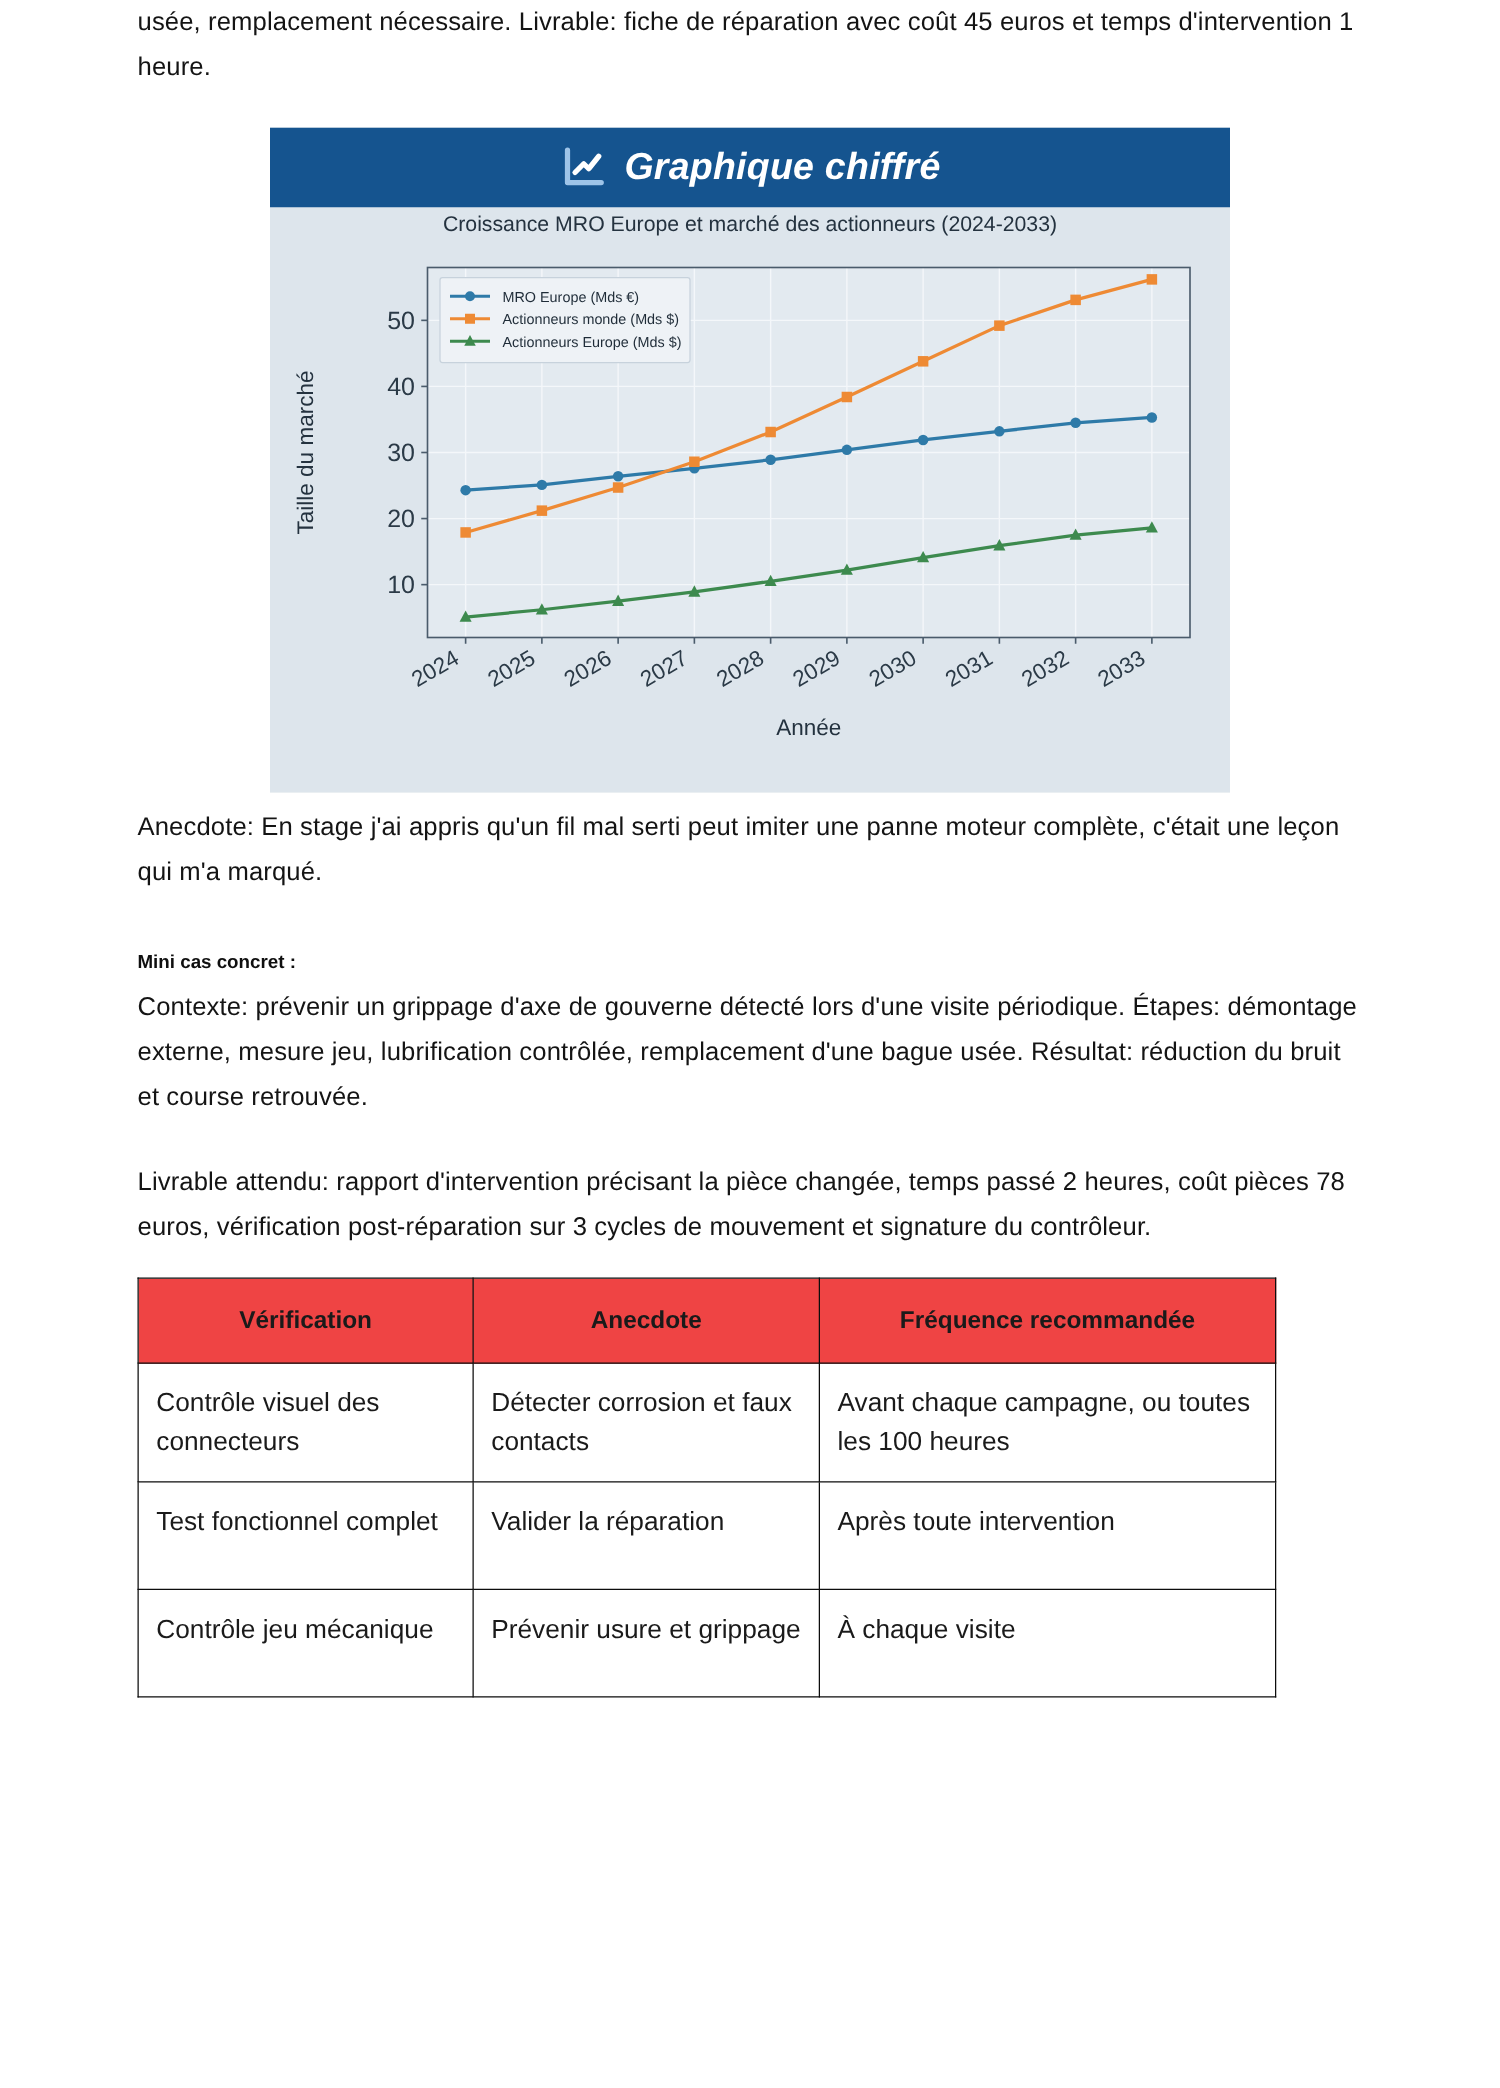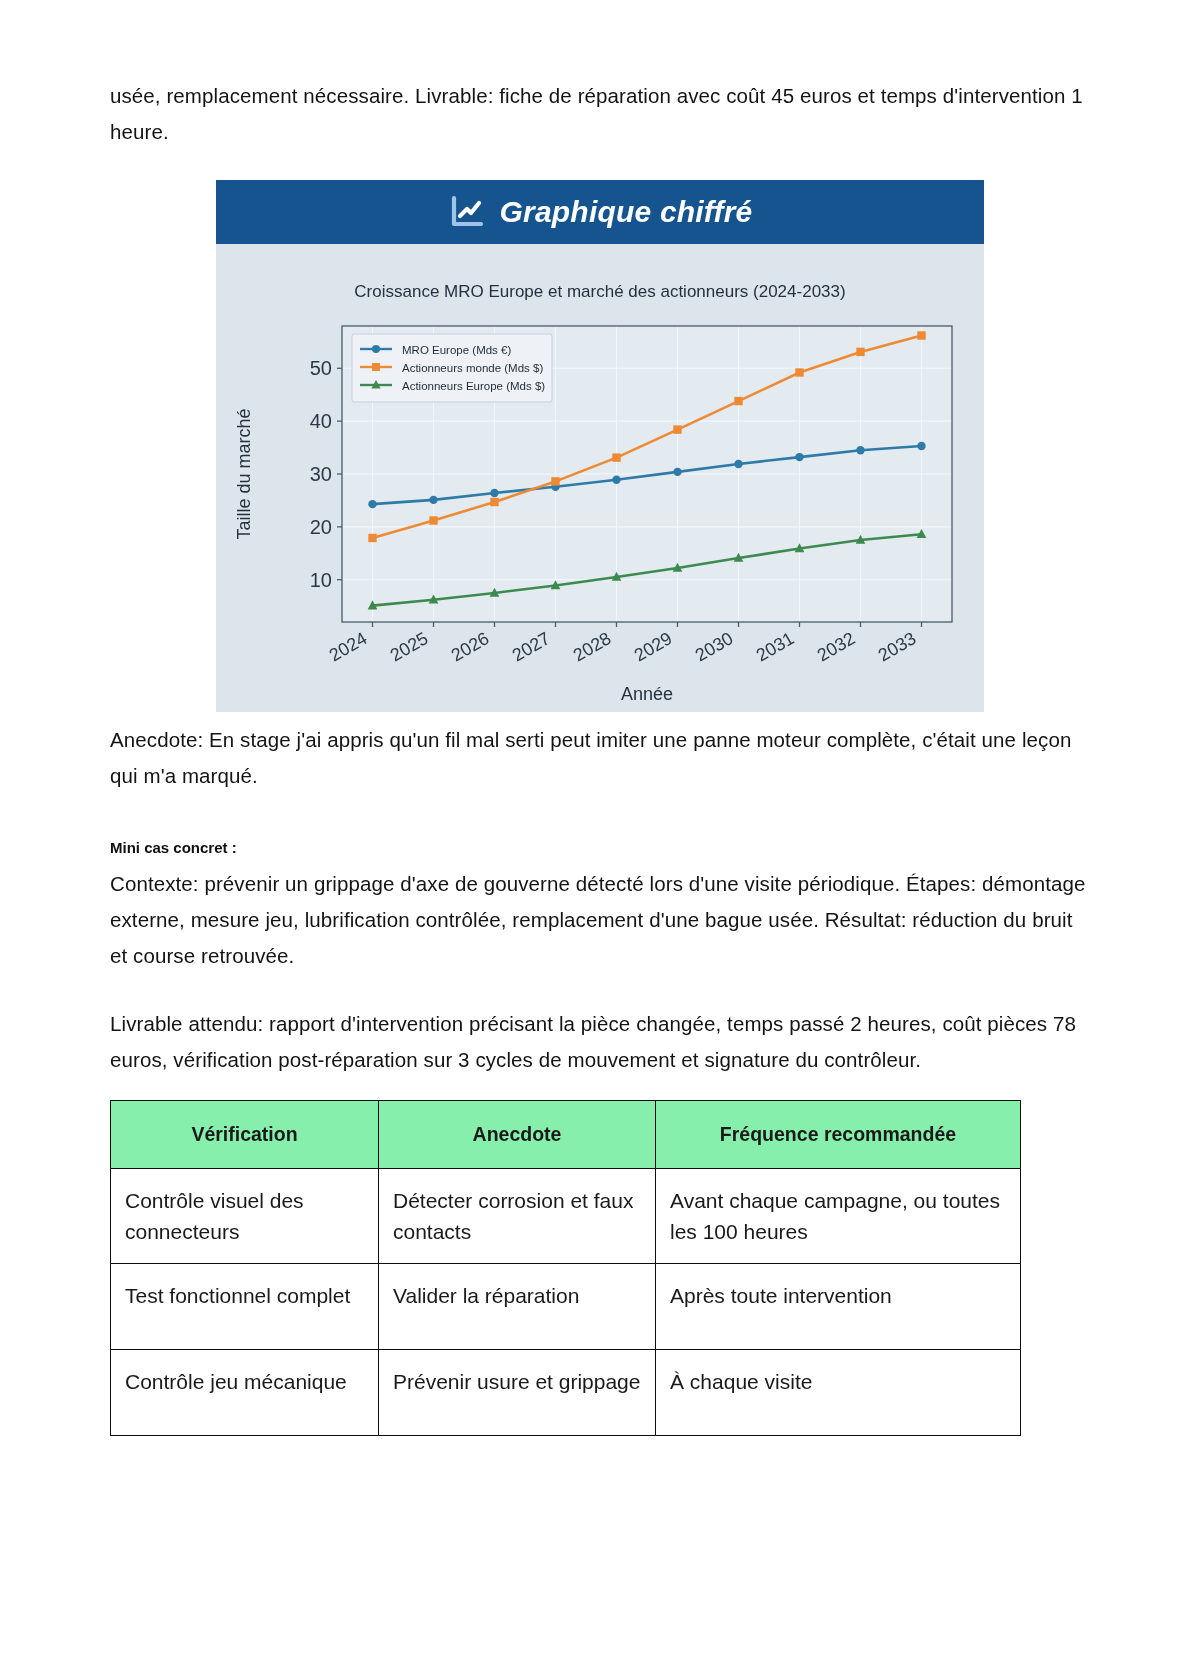--- a/index.html
+++ b/index.html
@@ -19,21 +19,21 @@
   }
 
   
   .para {
     font-size: 20.5px;
     line-height: 36px;
     color: #141414;
     letter-spacing: 0.1px;
     margin: 0;
   }
-  .para.top { padding-top: 78px; }
+  .para.top { }
   .para.anecdote { padding-top: 10px; }
   .bold-head {
     font-size: 15px;
     line-height: 36px;
     font-weight: bold;
     color: #0f0f0f;
     margin: 0;
     padding-top: 36px;
   }
   .spacer-md { height: 32px; }
@@ -62,21 +62,21 @@
   }
   .chart-banner svg { display: block; }
 
   .chart-body {
     position: relative;
     height: 468px;
     background: #dde5ec;
   }
   .chart-title {
     text-align: center;
-    padding-top: 38px;
+    padding-top: 4px;
     font-size: 17px;
     color: #24323f;
   }
   .plot-wrap {
     position: relative;
     margin: 10px 0 0 0;
     height: 400px;
   }
   .plot-wrap svg { display: block; }
 
@@ -89,21 +89,21 @@
   }
   .tbl th, .tbl td {
     border: 1.5px solid #0d0d0d;
     padding: 16px 14px;
     font-size: 21px;
     line-height: 31px;
     vertical-align: top;
     text-align: left;
   }
   .tbl th {
-    background: #86efac;
+    background: #ef4444;
     text-align: center;
     font-weight: bold;
     font-size: 19.5px;
     padding: 18px 10px;
   }
   .tbl td { height: 86px; }
   .tbl col.c1 { width: 268px; }
   .tbl col.c2 { width: 277px; }
   .tbl col.c3 { width: 365px; }
 </style>

